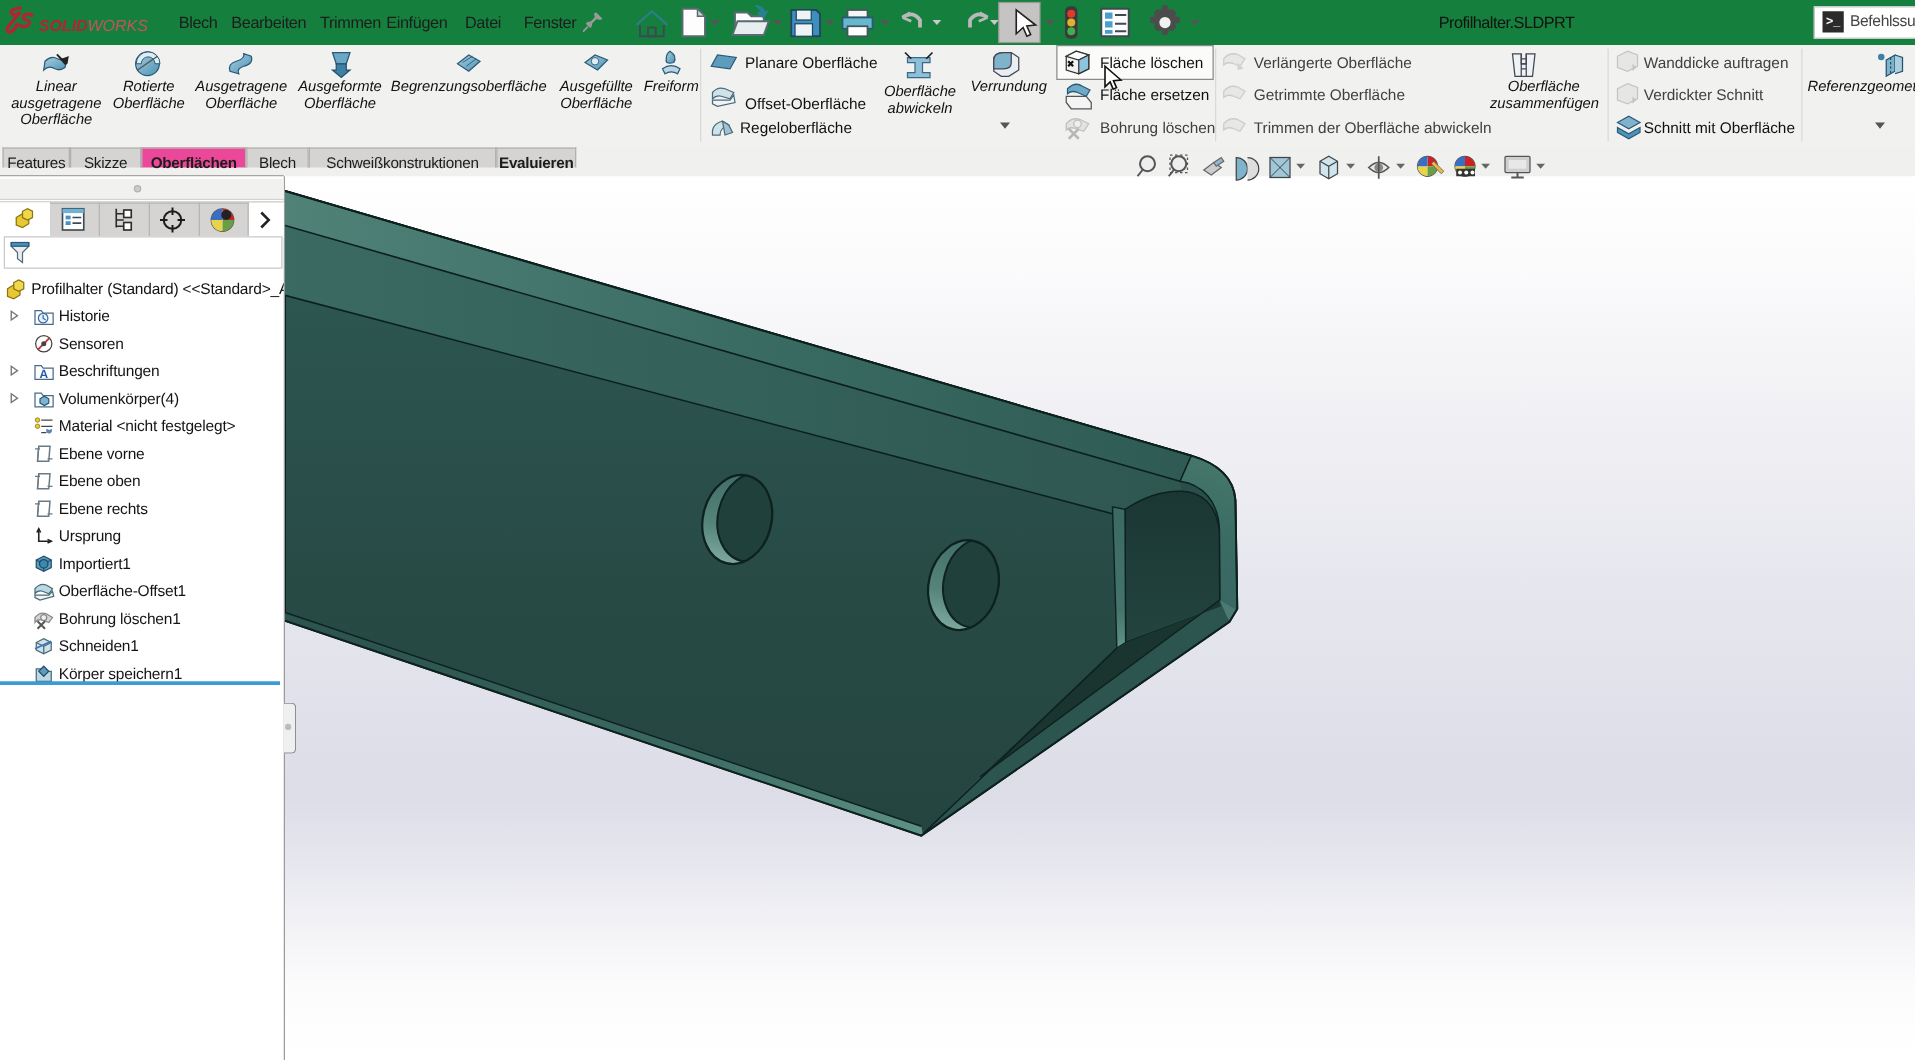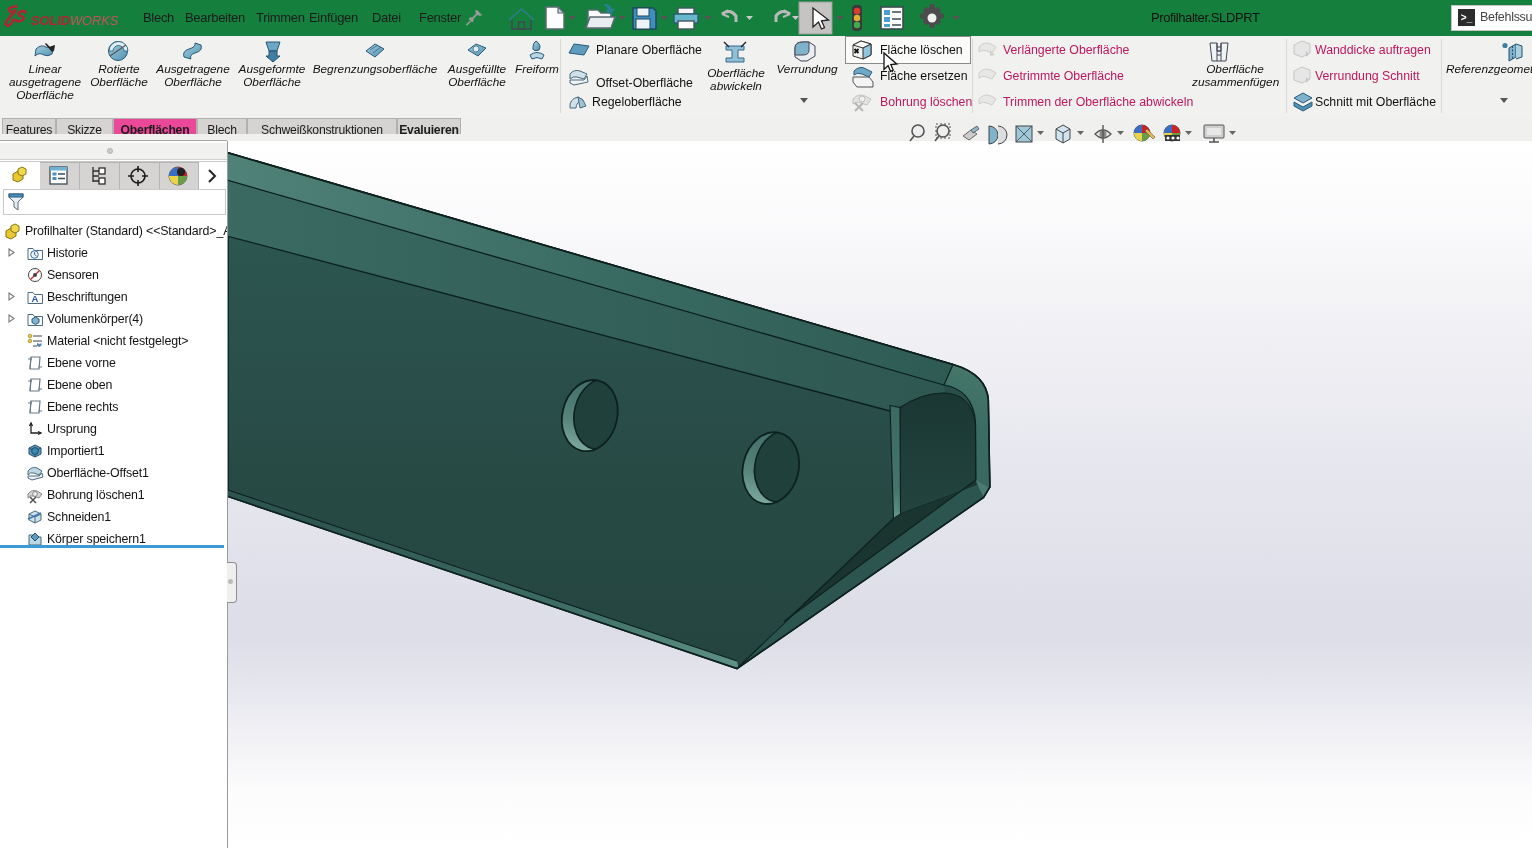--- a/index.html
+++ b/index.html
@@ -6,21 +6,21 @@
   body{width:1532px;height:848px;overflow:hidden;position:relative;
        font-family:"Liberation Sans", sans-serif; background:#f0f0ef;}
   .abs{position:absolute;}
   
   #titlebar{left:0;top:0;width:1532px;height:36px;background:#15803d;}
   .menu{font-size:13px;letter-spacing:-0.3px;color:#1c1c1c;top:10px;}
   
   #ribbon{left:0;top:36px;width:1532px;height:81px;background:#f1f1f0;}
   .biglabel{font-size:11.8px;line-height:13.2px;text-align:center;color:#111;font-style:italic;}
   .rowlabel{font-size:12.3px;color:#111;white-space:nowrap;}
-  .gray{color:#be185d;}
+  .gray{color:#404040;}
   .vsep{position:absolute;top:3px;height:74px;width:1px;background:#d9d9d8;}
   
   #tabrow{left:0;top:117px;width:1532px;height:24px;background:#f0f0ef;}
   .tab{position:absolute;top:1px;height:16px;background:#d5d4d2;border:1px solid #b2b1af;
        border-bottom:none;font-size:12.2px;letter-spacing:-0.2px;color:#1c1c1c;text-align:center;
        line-height:22px;box-sizing:border-box;}
   .tab.active{background:#ec4899;font-weight:bold;}
   
   #panel{left:0;top:141px;width:227px;height:707px;background:#ffffff;border-right:1px solid #9b9b9b;}
   
@@ -156,21 +156,21 @@
 
   <div class="abs" style="left:845px;top:0px;width:124px;height:26px;background:#fbfbfa;border:1px solid #8a8a8a;"></div>
   <div class="abs rowlabel" style="left:880px;top:7px">Fläche löschen</div>
   <div class="abs rowlabel" style="left:880px;top:33px">Fläche ersetzen</div>
   <div class="abs rowlabel gray" style="left:880px;top:59px">Bohrung löschen</div>
 
   <div class="abs rowlabel gray" style="left:1003px;top:7px">Verlängerte Oberfläche</div>
   <div class="abs rowlabel gray" style="left:1003px;top:33px">Getrimmte Oberfläche</div>
   <div class="abs rowlabel gray" style="left:1003px;top:59px">Trimmen der Oberfläche abwickeln</div>
   <div class="abs rowlabel gray" style="left:1315px;top:7px">Wanddicke auftragen</div>
-  <div class="abs rowlabel gray" style="left:1315px;top:33px">Verrundung Schnitt</div>
+  <div class="abs rowlabel gray" style="left:1315px;top:33px">Verdickter Schnitt</div>
   <div class="abs rowlabel" style="left:1315px;top:59px">Schnitt mit Oberfläche</div>
 
   <div class="abs" style="left:800px;top:62px;width:0;height:0;border:4px solid transparent;border-top:5px solid #555;"></div>
   <div class="abs" style="left:1500px;top:62px;width:0;height:0;border:4px solid transparent;border-top:5px solid #555;"></div>
 
   <svg class="abs" style="left:0;top:0" width="1532" height="81" viewBox="0 0 1532 81">
     <defs>
       <linearGradient id="blu" x1="0" y1="0" x2="1" y2="1">
         <stop offset="0" stop-color="#a8cfe0"></stop>
           <stop offset="1" stop-color="#4e92b4"></stop>

